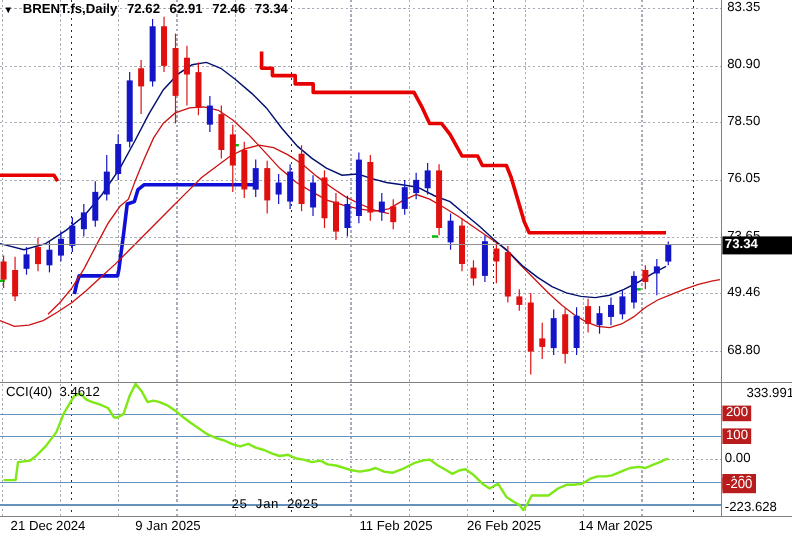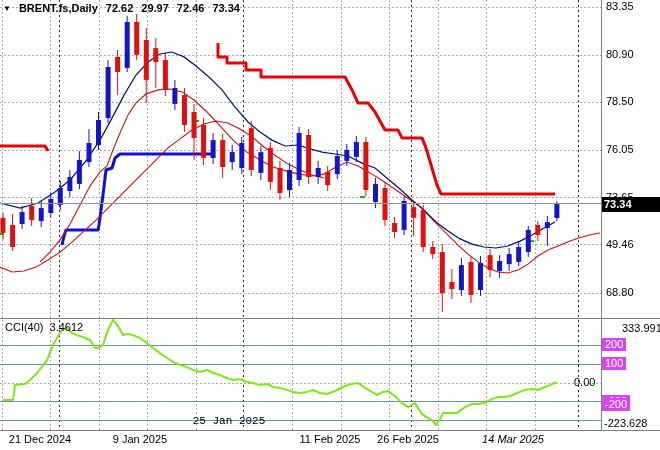--- a/index.html
+++ b/index.html
@@ -6,21 +6,21 @@
   .stage{position:relative;width:660px;height:450px;background:#fff;overflow:hidden;
          font-family:"Liberation Sans",sans-serif}
   .stage svg{position:absolute;left:0;top:0}
   .lbl{position:absolute;font-size:11px;color:#000;white-space:nowrap;line-height:13px}
   .title{position:absolute;left:3px;top:2px;display:flex;gap:8px;align-items:center;
          font-size:11px;font-weight:bold;color:#000;z-index:6}
   .title .tri{font-size:8px;font-weight:normal}
   .cci-title{position:absolute;left:5px;top:321px;display:flex;gap:6px;font-size:11px;color:#000;z-index:6}
   .price-badge{position:absolute;left:602px;width:54px;background:#000;color:#fff;
                font-size:11px;font-weight:bold;line-height:13px;padding:1px 2px;z-index:5}
-  .cci-badge{position:absolute;left:602px;background:#d946ef;color:#fff;font-size:11px;
+  .cci-badge{position:absolute;left:602px;background:#b91c1c;color:#fff;font-size:11px;
              line-height:13px;padding:0 3px;z-index:3}
   .axis-plain{z-index:4}
   .date{transform:translateX(-50%)}
   .grid{stroke:#a6adb8;stroke-width:1;stroke-dasharray:2 2;shape-rendering:crispEdges}
   .sep{stroke:#2a2a2a;stroke-width:1;stroke-dasharray:2 3;shape-rendering:crispEdges}
   .cci-level{stroke:#6593bd;stroke-width:1;shape-rendering:crispEdges}
   .border{stroke:#808080;stroke-width:1;shape-rendering:crispEdges}
   .thick-red{stroke:#e60000;stroke-width:3;fill:none;stroke-linejoin:round}
   .thick-blue{stroke:#0f0fd8;stroke-width:3;fill:none;stroke-linejoin:round}
   .thin-navy{stroke:#001070;stroke-width:1.2;fill:none}
@@ -192,21 +192,21 @@
       <line x1="0" x2="601" y1="203.8" y2="203.8" class="price-line"></line>
       <line x1="601" x2="601" y1="0" y2="430" class="border"></line>
       <line x1="0" x2="660" y1="318.5" y2="318.5" class="border"></line>
       <line x1="0" x2="660" y1="430.5" y2="430.5" class="border"></line>
     </svg>
 
   <div class="title">
     <span class="tri">▼</span>
     <span>BRENT.fs,Daily</span>
     <span>72.62</span>
-    <span>29.97</span>
+    <span>62.91</span>
     <span>72.46</span>
     <span>73.34</span>
   </div>
 
   <div class="cci-title">
     <span>CCI(40)</span>
     <span>3.4612</span>
   </div>
 
   <div class="price-badge" id="price-badge" style="top: 197px;">73.34</div>
@@ -217,26 +217,26 @@
       <div class="lbl" style="left: 606px; top: 95px; text-align: right;">78.50</div>
       <div class="lbl" style="left: 606px; top: 143px;">76.05</div>
       <div class="lbl" style="left: 606px; top: 191px;">73.65</div>
       <div class="lbl" style="left: 606px; top: 238px;">49.46</div>
       <div class="lbl" style="left: 606px; top: 286px;">68.80</div>
     </div>
   <div id="cci-axis">
       <div class="lbl axis-plain" style="left: 604px; top: 322px; margin-left: 18px;">333.991</div>
       <div class="cci-badge" style="top: 338px;">200</div>
       <div class="cci-badge" style="top: 357px;">100</div>
-      <div class="lbl axis-plain" style="left: 574px; top: 376px;">0.00</div>
+      <div class="lbl axis-plain" style="left: 604px; top: 376px;">0.00</div>
       <div class="cci-badge" style="top: 395px;">-100</div>
       <div class="cci-badge" style="top: 398px;">-200</div>
       <div class="lbl axis-plain" style="left: 604px; top: 417px;">-223.628</div>
     </div>
   <div id="date-axis">
       <div class="lbl date" style="left: 40px; top: 433px;">21 Dec 2024</div>
       <div class="lbl date" style="left: 140px; top: 433px;">9 Jan 2025</div>
       <div class="lbl date" style="left: 229px; top: 415px; font-family: Liberation Mono, monospace;">25 Jan 2025</div>
       <div class="lbl date" style="left: 330px; top: 433px;">11 Feb 2025</div>
-      <div class="lbl date" style="left: 408px; top: 433px;">26 Feb 2025</div>
-      <div class="lbl date" style="left: 513px; top: 433px; font-style: italic;">14 Mar 2025</div>
+      <div class="lbl date" style="left: 420px; top: 433px;">26 Feb 2025</div>
+      <div class="lbl date" style="left: 513px; top: 433px;">14 Mar 2025</div>
     </div>
 </div>
 
 </body></html>

